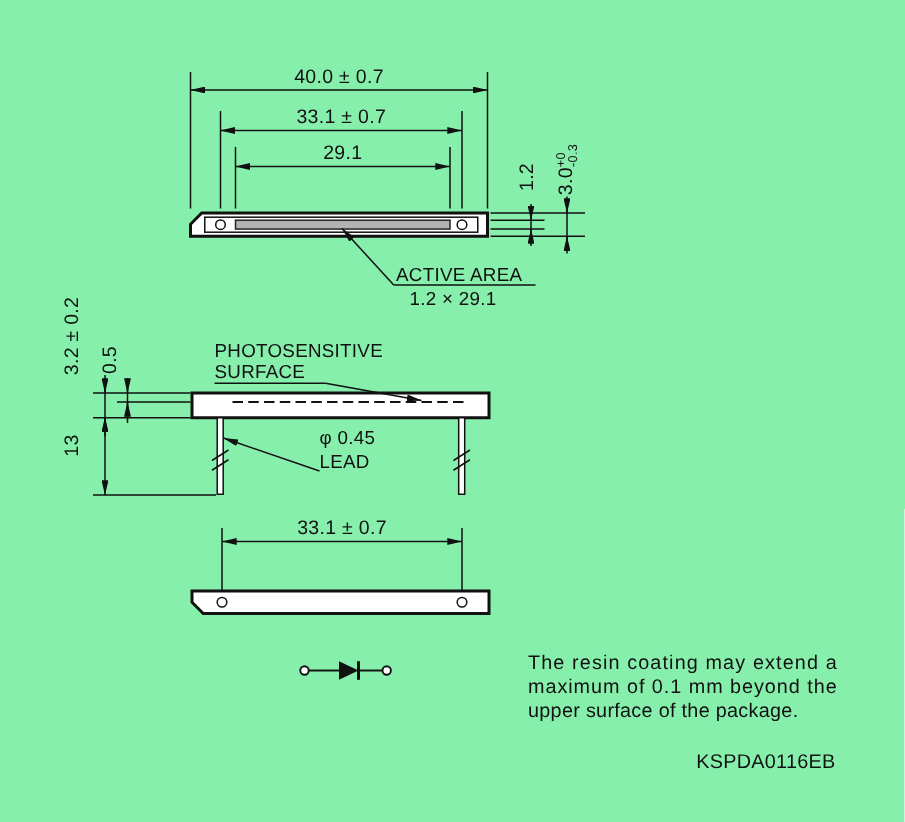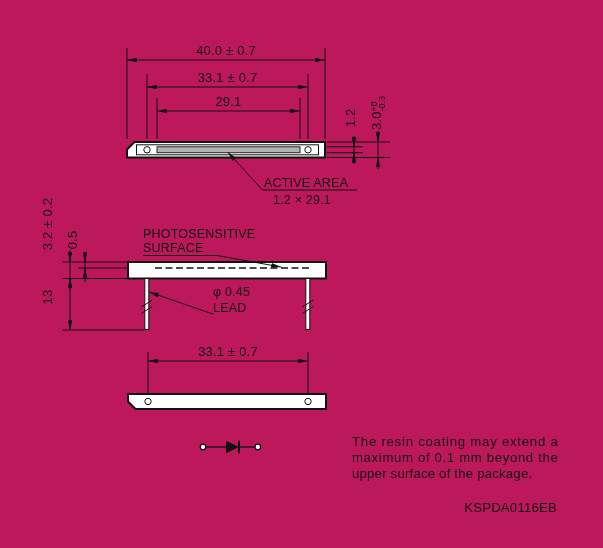--- a/index.html
+++ b/index.html
@@ -1,16 +1,16 @@
 <!DOCTYPE html>
 <html><head>
 <meta charset="utf-8">
 <style>
   html,body{margin:0;padding:0;background:#ffffff;}
-  .page{position:relative;width:603px;height:548px;background:#be185d;overflow:hidden;}
+  .page{position:relative;width:603px;height:548px;background:#86efac;overflow:hidden;}
   svg{display:block;}
   .thick{stroke:#111;stroke-width:2;fill:none;stroke-linejoin:miter;}
   .thin{stroke:#111;stroke-width:1;fill:none;}
   .white{fill:#fff;}
   .ah{fill:#111;stroke:none;}
   text{font-family:"Liberation Sans", sans-serif;fill:#111;letter-spacing:0.2px;}
   .dimtxt{font-size:13px;}
   .lbltxt{font-size:12.5px;}
   .notetxt{font-size:13.2px;}
   .toltxt{font-size:8.5px;}

